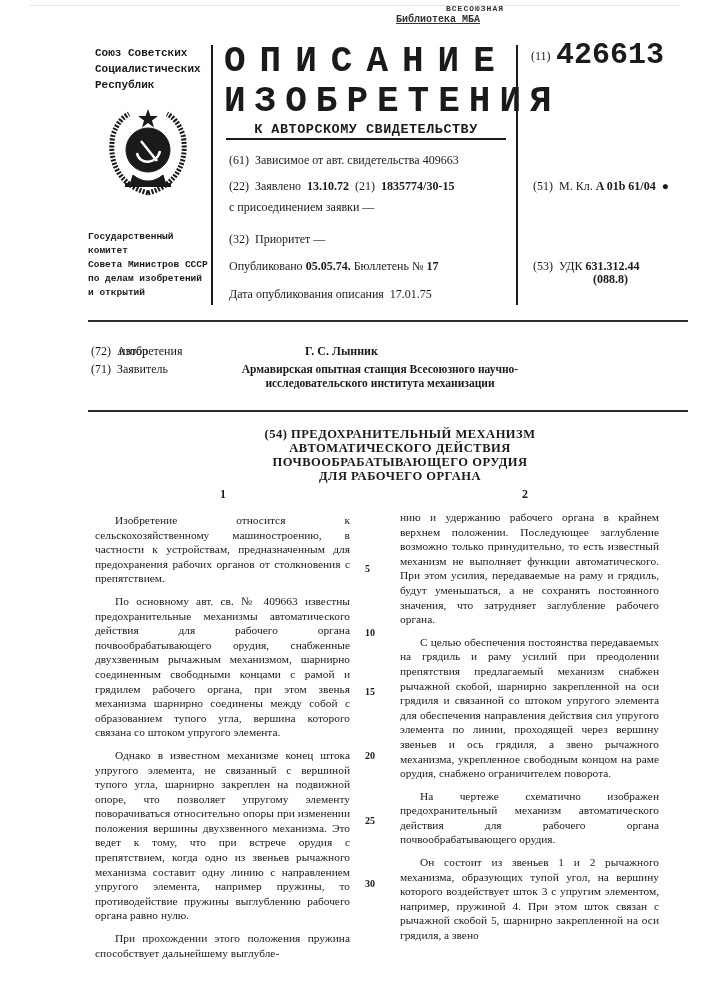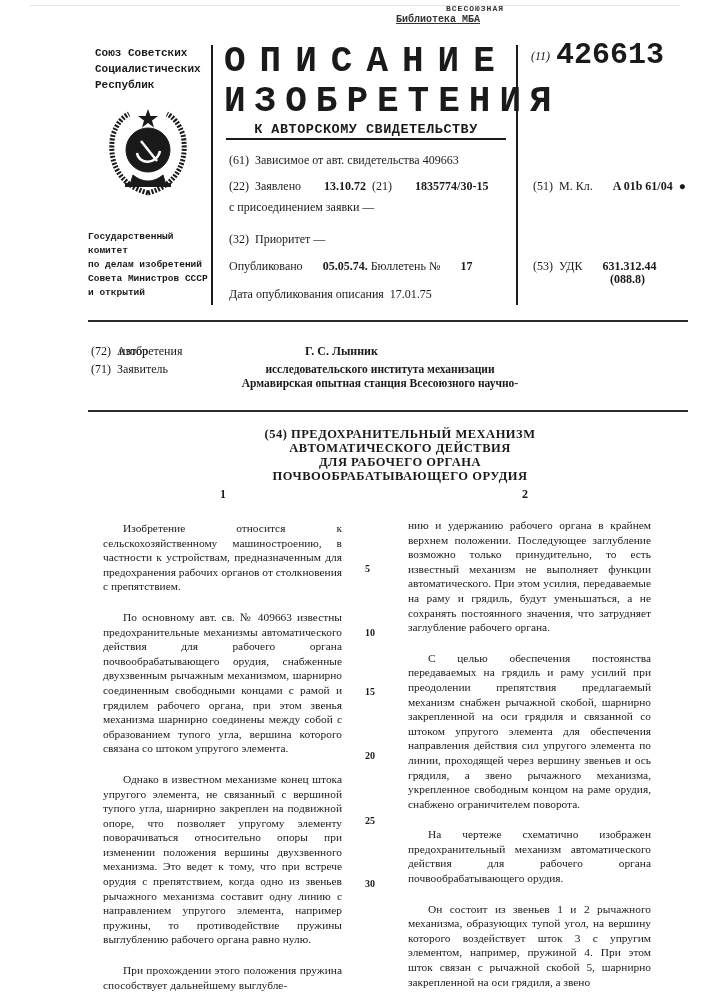--- a/index.html
+++ b/index.html
@@ -22,37 +22,37 @@
   .committee { left: 88px; top: 230px; width: 120px; text-align: left; font-size: 9.5px; font-weight: bold; line-height: 14px; }
 
   .vline1 { left: 211px; top: 45px; width: 2px; height: 260px; background: #1a1a1a; }
   .vline2 { left: 516px; top: 45px; width: 2px; height: 260px; background: #1a1a1a; }
 
   .title1 { left: 224px; top: 42px; font-size: 36px; font-weight: bold; letter-spacing: 14px; line-height: 40px; }
   .title2 { left: 224px; top: 82px; font-size: 36px; font-weight: bold; letter-spacing: 9px; line-height: 40px; }
   .subtitle { left: 226px; top: 122px; width: 280px; text-align: center; font-size: 13.5px; font-weight: bold; letter-spacing: 0.5px; }
   .subline { left: 226px; top: 138px; width: 280px; height: 2px; background: #1a1a1a; }
 
-  .patnum-label { left: 531px; top: 49px; font-size: 12px; font-style: italic; }
+  .patnum-label { left: 531px; top: 49px; font-size: 12px; }
   .patnum { left: 556px; top: 38px; font-size: 30px; font-weight: bold; }
 
   .meta { font-size: 12px; line-height: 14px; white-space: nowrap; }
-  .meta b { font-weight: bold; margin-left: 17px; }
+  .meta b { font-weight: bold; }
 
   .hrule { height: 2px; background: #2a2a2a; }
 
   .sec-label { font-size: 12px; line-height: 14px; }
   .bold { font-weight: bold; }
   .center { text-align: center; }
 
   .title54 { left: 215px; top: 427px; width: 370px; text-align: center; font-size: 12.5px; font-weight: bold; line-height: 14px; letter-spacing: 0.5px; }
   .colnum { font-size: 12px; font-weight: bold; }
 
   .col { font-size: 11.4px; line-height: 14.6px; text-align: justify; }
-  .col p { margin: 16px; }
+  .col p { margin: 8px; }
   .col p.ind { text-indent: 20px; }
   .linenum { font-size: 10px; font-weight: bold; left: 365px; }
 </style>
 </head>
 <body>
 
 <div class="abs topline"></div>
 
 <div class="abs stamp sans">
   <span class="s1">ВСЕСОЮЗНАЯ</span>
@@ -75,22 +75,22 @@
       <path d="M38 36 L54 56" stroke="#fff" stroke-width="2.5"></path>
       <path d="M30 70 C40 78 50 78 60 70 L63 80 L27 80 Z" fill="#1a1a1a"></path>
       <path d="M22 80 L68 80" stroke-width="4"></path>
     </g>
     <polygon points="45,4 47.5,11 55,11 49,15.5 51,22.5 45,18 39,22.5 41,15.5 35,11 42.5,11" fill="#1a1a1a"></polygon>
   </svg>
 </div>
 
 <div class="abs committee sans">
   <div>Государственный комитет</div>
+  <div>Совета Министров СССР</div>
   <div>по делам изобретений</div>
-  <div>Совета Министров СССР</div>
   <div>и открытий</div>
 </div>
 
 <div class="abs vline1"></div>
 <div class="abs vline2"></div>
 
 <div class="abs title1 sans">ОПИСАНИЕ</div>
 <div class="abs title2 sans">ИЗОБРЕТЕНИЯ</div>
 <div class="abs subtitle sans">К АВТОРСКОМУ СВИДЕТЕЛЬСТВУ</div>
 <div class="abs subline"></div>
@@ -153,31 +153,31 @@
   <span>Автор</span>
 </div>
 <div class="abs sec-label" style="left:119px; top:344px;">изобретения</div>
 <div class="abs sec-label bold" style="left:305px; top:344px;">Г. С. Лынник</div>
 
 <div class="abs sec-label" style="left:91px; top:362px;">
   <span>(71)</span>&nbsp;
   <span>Заявитель</span>
 </div>
 <div class="abs sec-label bold center" style="left:210px; top:362px; width:340px; font-size:11.5px;">
+  <div>Армавирская опытная станция Всесоюзного научно-</div>
   <div>исследовательского института механизации</div>
-  <div>Армавирская опытная станция Всесоюзного научно-</div>
 </div>
 
 <div class="abs hrule" style="left:88px; top:410px; width:600px;"></div>
 
 <div class="abs title54">
   <div>(54) ПРЕДОХРАНИТЕЛЬНЫЙ МЕХАНИЗМ</div>
   <div>АВТОМАТИЧЕСКОГО ДЕЙСТВИЯ</div>
+  <div>ПОЧВООБРАБАТЫВАЮЩЕГО ОРУДИЯ</div>
   <div>ДЛЯ РАБОЧЕГО ОРГАНА</div>
-  <div>ПОЧВООБРАБАТЫВАЮЩЕГО ОРУДИЯ</div>
 </div>
 
 <div class="abs colnum" style="left:220px; top:487px;">1</div>
 <div class="abs colnum" style="left:522px; top:487px;">2</div>
 
 <div class="abs col" style="left:87px; top:505px; width:271px;">
   <p class="ind">Изобретение относится к сельскохозяйственному машиностроению, в частности к устройствам, предназначенным для предохранения рабочих органов от столкновения с препятствием.</p>
   <p class="ind">По основному авт. св. № 409663 известны предохранительные механизмы автоматического действия для рабочего органа почвообрабатывающего орудия, снабженные двухзвенным рычажным механизмом, шарнирно соединенным свободными концами с рамой и грядилем рабочего органа, при этом звенья механизма шарнирно соединены между собой с образованием тупого угла, вершина которого связана со штоком упругого элемента.</p>
   <p class="ind">Однако в известном механизме конец штока упругого элемента, не связанный с вершиной тупого угла, шарнирно закреплен на подвижной опоре, что позволяет упругому элементу поворачиваться относительно опоры при изменении положения вершины двухзвенного механизма. Это ведет к тому, что при встрече орудия с препятствием, когда одно из звеньев рычажного механизма составит одну линию с направлением упругого элемента, например пружины, то противодействие пружины выглублению рабочего органа равно нулю.</p>
   <p class="ind">При прохождении этого положения пружина способствует дальнейшему выглубле-</p>

